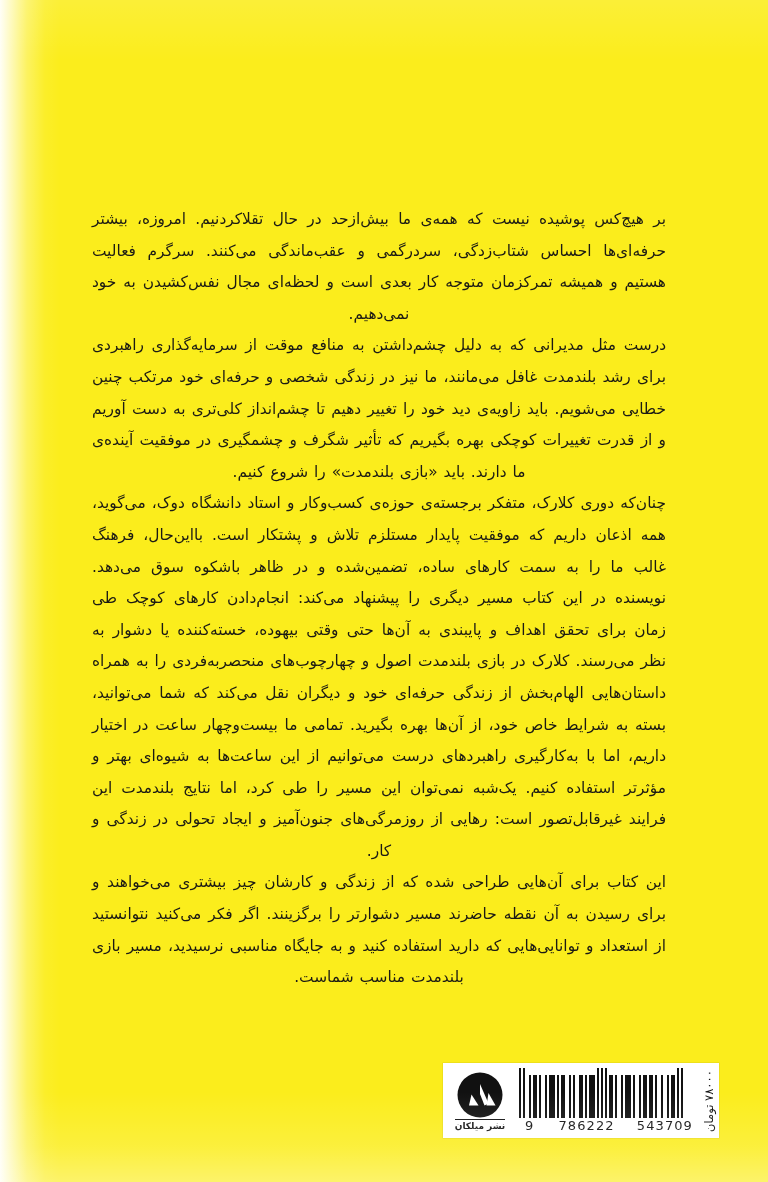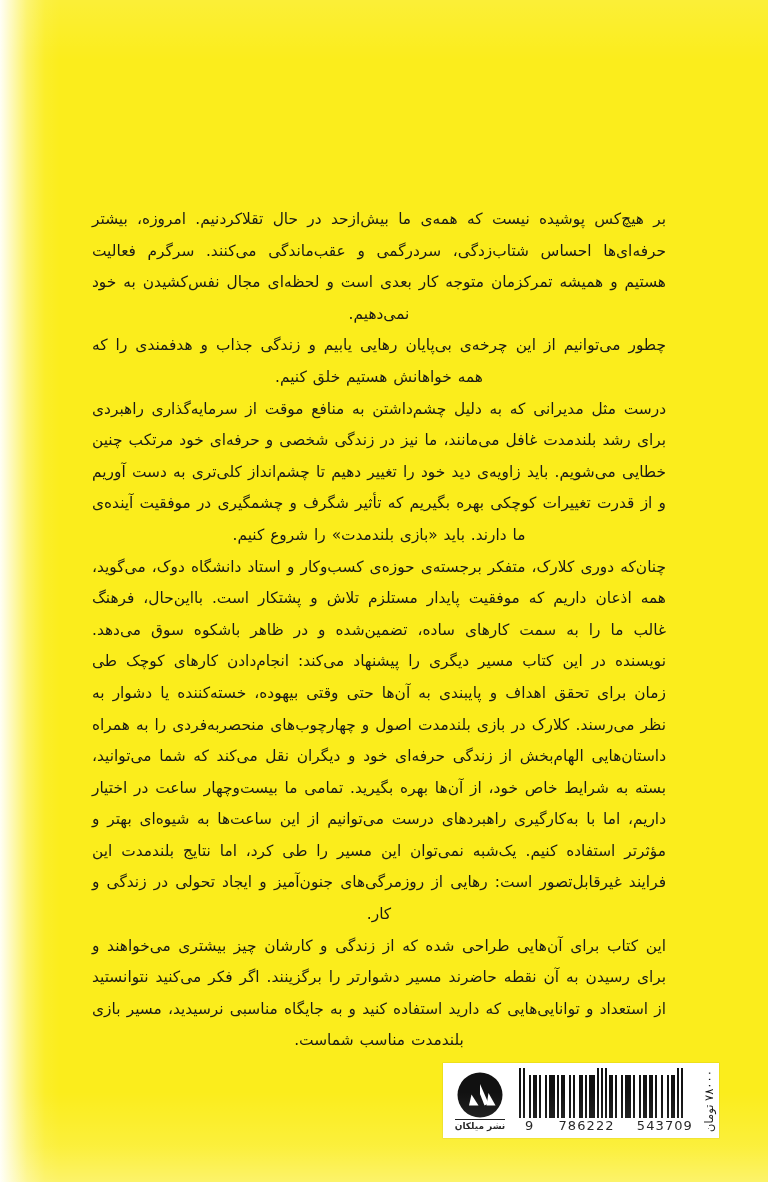--- a/index.html
+++ b/index.html
@@ -177,21 +177,20 @@
 <body>
 
 <div id="page">
 
   <div class="scan-top"></div>
   <div class="scan-left"></div>
   <div class="scan-bottom"></div>
 
   <div class="blurb">
     <p class="para">بر هیچ‌کس پوشیده نیست که همه‌ی ما بیش‌ازحد در حال تقلاکردنیم. امروزه، بیشتر حرفه‌ای‌ها احساس شتاب‌زدگی، سردرگمی و عقب‌ماندگی می‌کنند. سرگرم فعالیت هستیم و همیشه تمرکزمان متوجه کار بعدی است و لحظه‌ای مجال نفس‌کشیدن به خود نمی‌دهیم.</p>
-    <p class="para">چطور می‌توانیم از این چرخه‌ی بی‌پایان رهایی یابیم و زندگی جذاب و هدفمندی را که همه خواهانش هستیم خلق کنیم.</p>
     <p class="para">درست مثل مدیرانی که به دلیل چشم‌داشتن به منافع موقت از سرمایه‌گذاری راهبردی برای رشد بلندمدت غافل می‌مانند، ما نیز در زندگی شخصی و حرفه‌ای خود مرتکب چنین خطایی می‌شویم. باید زاویه‌ی دید خود را تغییر دهیم تا چشم‌انداز کلی‌تری به دست آوریم و از قدرت تغییرات کوچکی بهره بگیریم که تأثیر شگرف و چشمگیری در موفقیت آینده‌ی ما دارند. باید «بازی بلندمدت» را شروع کنیم.</p>
     <p class="para">چنان‌که دوری کلارک، متفکر برجسته‌ی حوزه‌ی کسب‌وکار و استاد دانشگاه دوک، می‌گوید، همه اذعان داریم که موفقیت پایدار مستلزم تلاش و پشتکار است. بااین‌حال، فرهنگ غالب ما را به سمت کارهای ساده، تضمین‌شده و در ظاهر باشکوه سوق می‌دهد. نویسنده در این کتاب مسیر دیگری را پیشنهاد می‌کند: انجام‌دادن کارهای کوچک طی زمان برای تحقق اهداف و پایبندی به آن‌ها حتی وقتی بیهوده، خسته‌کننده یا دشوار به نظر می‌رسند. کلارک در بازی بلندمدت اصول و چهارچوب‌های منحصربه‌فردی را به همراه داستان‌هایی الهام‌بخش از زندگی حرفه‌ای خود و دیگران نقل می‌کند که شما می‌توانید، بسته به شرایط خاص خود، از آن‌ها بهره بگیرید. تمامی ما بیست‌وچهار ساعت در اختیار داریم، اما با به‌کارگیری راهبردهای درست می‌توانیم از این ساعت‌ها به شیوه‌ای بهتر و مؤثرتر استفاده کنیم. یک‌شبه نمی‌توان این مسیر را طی کرد، اما نتایج بلندمدت این فرایند غیرقابل‌تصور است: رهایی از روزمرگی‌های جنون‌آمیز و ایجاد تحولی در زندگی و کار.</p>
     <p class="para">این کتاب برای آن‌هایی طراحی شده که از زندگی و کارشان چیز بیشتری می‌خواهند و برای رسیدن به آن نقطه حاضرند مسیر دشوارتر را برگزینند. اگر فکر می‌کنید نتوانستید از استعداد و توانایی‌هایی که دارید استفاده کنید و به جایگاه مناسبی نرسیدید، مسیر بازی بلندمدت مناسب شماست.</p>
   </div>
 
   <div class="barcode-card">
 
     <div class="publisher">
       <div class="mark">
         <svg width="46" height="46" viewBox="0 0 46 46" aria-hidden="true">

